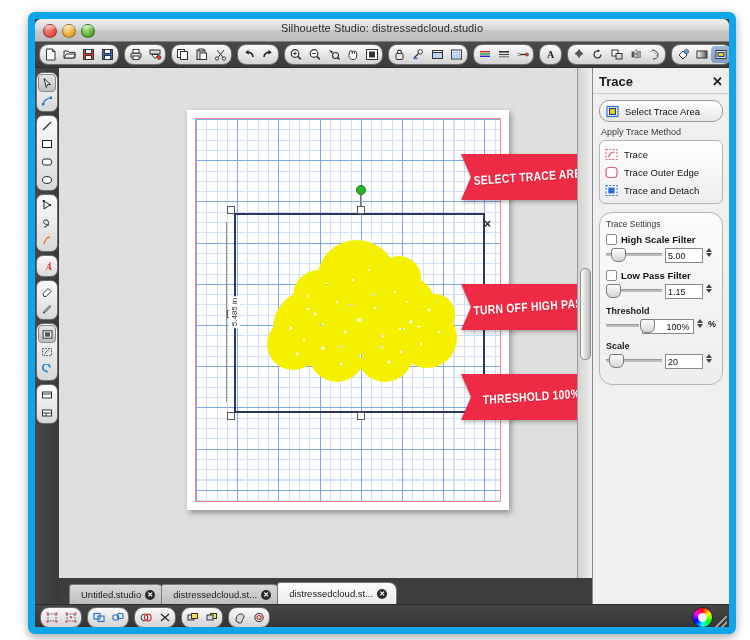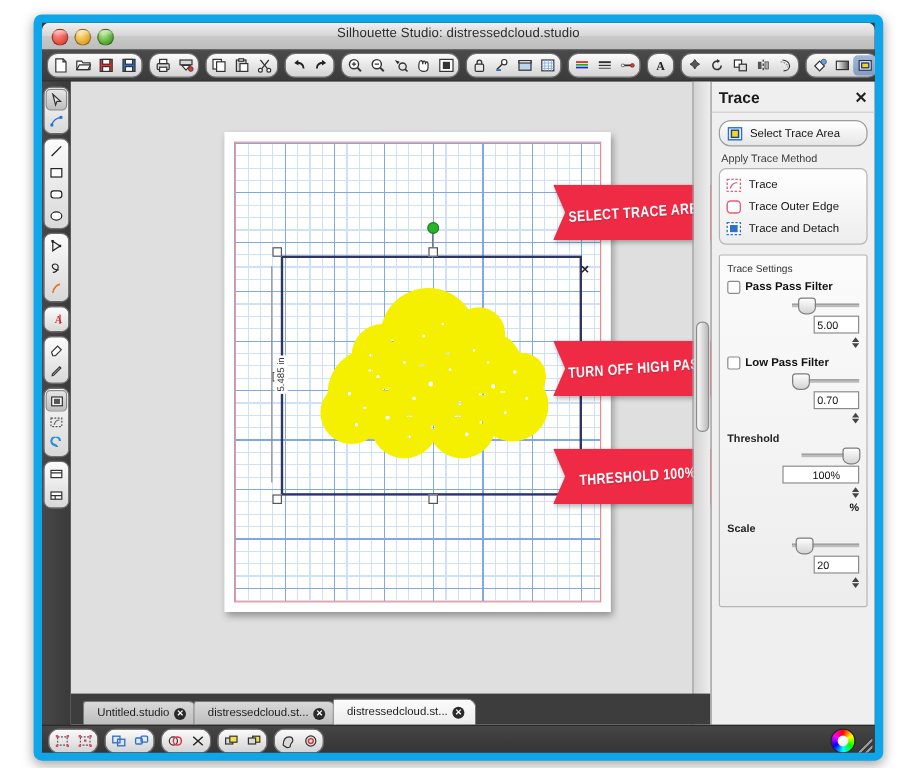--- a/index.html
+++ b/index.html
@@ -131,27 +131,27 @@
     margin-bottom:5px;
   }
   .sect-label{font-size:9px;color:#3a3a3a;margin:2px 0 3px 2px;}
   .group-box{
     background:linear-gradient(to bottom,#ffffff,#ededed);
     border:1px solid #b5b5b5;border-radius:6px;padding:4px 5px;margin-bottom:8px;
   }
   .method-row{display:flex;align-items:center;gap:6px;height:18px;font-size:9.5px;color:#111;}
   .settings-box{
     background:linear-gradient(to bottom,#fbfbfb,#ededed);
-    border:1px solid #b5b5b5;border-radius:2px;padding:6px 6px 8px 6px;
+    border:1px solid #b5b5b5;border-radius:13px;padding:6px 6px 8px 6px;
   }
   .set-title{font-size:8.5px;color:#333;margin-bottom:5px;}
   .chk-row{display:flex;align-items:center;gap:4px;margin-bottom:3px;}
   .chk{width:9px;height:9px;background:#fff;border:1px solid #8a8a8a;border-radius:2px;}
   .chk-lbl{font-size:9.5px;color:#111;font-weight:bold;}
-  .slider-row{display:flex;align-items:flex-end;gap:3px;margin-bottom:7px;flex-direction:column;}
+  .slider-row{display:flex;align-items:flex-start;gap:3px;margin-bottom:7px;}
   .slider{position:relative;width:56px;height:12px;}
   .slider .track{position:absolute;left:0;right:0;top:5px;height:2px;background:#bdbdbd;border-top:1px solid #9a9a9a;}
   .slider .knob{position:absolute;top:0;width:13px;height:12px;
     background:linear-gradient(to bottom,#fdfdfd,#d4d4d4);border:1px solid #7d7d7d;
     border-radius:3px 3px 6px 6px;}
   .numbox{width:32px;height:13px;background:#fff;border:1px solid #8a8a8a;
     font-size:9px;color:#111;display:flex;align-items:center;padding:0 2px;}
   .numbox.wide{width:36px;padding-left:24px;}
   .spin{display:flex;flex-direction:column;gap:1px;}
   .spin i{display:block;width:0;height:0;border-left:3px solid transparent;border-right:3px solid transparent;}
@@ -723,21 +723,21 @@
                 </svg>
               <span>Trace and Detach</span>
             </div>
           </div>
 
           <div class="settings-box">
             <div class="set-title">Trace Settings</div>
 
             <div class="chk-row">
               <span class="chk"></span>
-              <span class="chk-lbl">Pass Pass Filter</span>
+              <span class="chk-lbl">High Scale Filter</span>
             </div>
             <div class="slider-row">
               <span class="slider">
                 <span class="track"></span>
                   <span class="knob" style="left:5px"></span>
               </span>
               <span class="numbox">5.00</span>
               <span class="spin">
                   <i class="up"></i>
                   <i class="dn"></i>
@@ -746,21 +746,21 @@
 
             <div class="chk-row">
               <span class="chk"></span>
               <span class="chk-lbl">Low Pass Filter</span>
             </div>
             <div class="slider-row">
               <span class="slider">
                 <span class="track"></span>
                   <span class="knob" style="left:0px"></span>
               </span>
-              <span class="numbox">0.70</span>
+              <span class="numbox">1.15</span>
               <span class="spin">
                   <i class="up"></i>
                   <i class="dn"></i>
                 </span>
             </div>
 
             <div class="sub-label">Threshold</div>
             <div class="slider-row">
               <span class="slider" style="width:48px">
                 <span class="track"></span>

